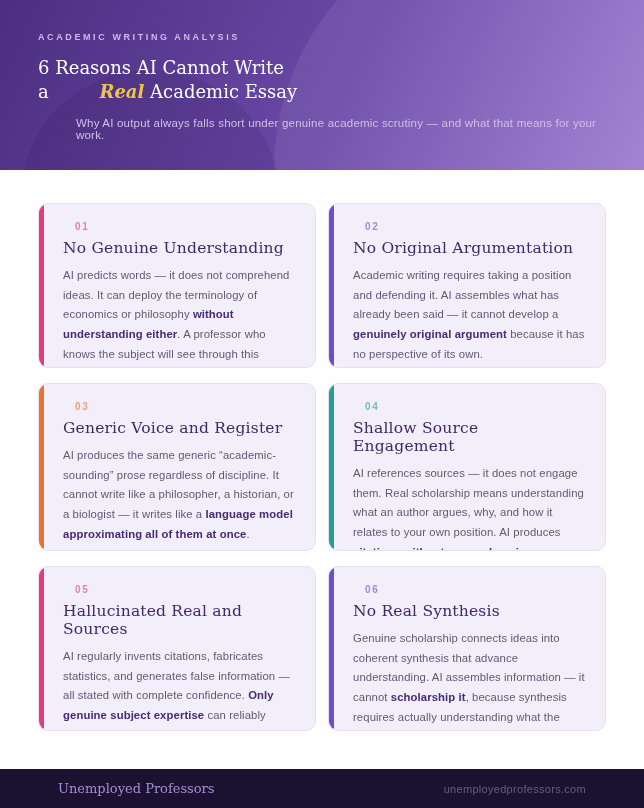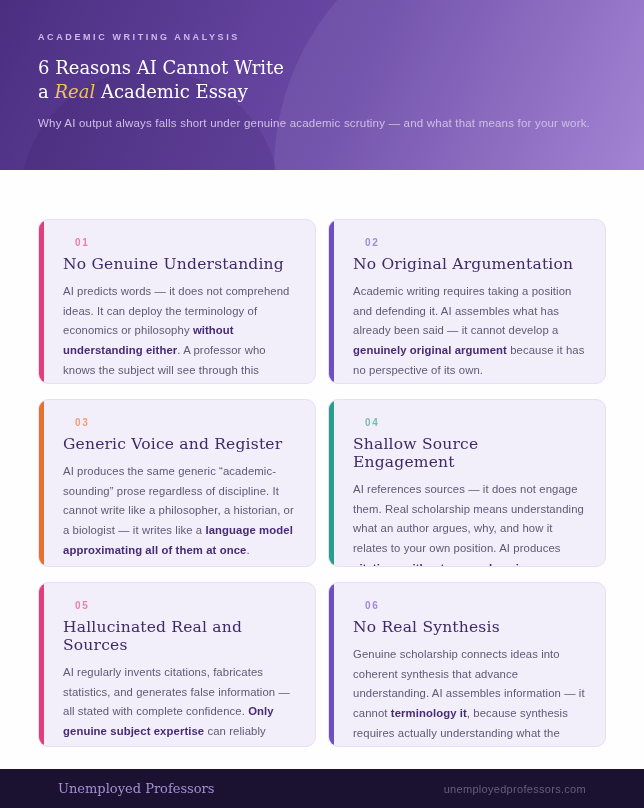--- a/index.html
+++ b/index.html
@@ -6,21 +6,20 @@
   html, body { background: #ffffff; }
   .page {
     width: 644px;
     height: 808px;
     position: relative;
     overflow: hidden;
     background: #fefefe;
     font-family: "Liberation Sans", sans-serif;
     display: flex;
     flex-direction: column;
-    gap: 16px;
   }
 
   
   .header {
     position: relative;
     height: 170px;
     flex: 0 0 170px;
     background: linear-gradient(115deg, #4b2e80 0%, #6b4aa8 55%, #9c7ad0 100%);
     padding: 32px 38px 0 38px;
     overflow: hidden;
@@ -51,28 +50,30 @@
     position: relative;
     font-family: "DejaVu Serif", "Liberation Serif", serif;
     font-weight: 500;
     color: #ffffff;
     font-size: 18px;
     line-height: 1.32;
   }
   .title .highlight {
     color: #eec44e;
     font-style: italic;
-    font-weight: normal;
+    font-weight: bold;
+    margin-left: 45px;
   }
   .subtitle {
     position: relative;
     margin-top: 13px;
     color: #cfc0e6;
     font-size: 11.5px;
     letter-spacing: 0.2px;
+    margin-left: 38px;
   }
 
   
   .content {
     flex: 1 1 auto;
     padding: 33px 38px 0 38px;
   }
   .cards-grid {
     display: grid;
     grid-template-columns: 1fr 1fr;
@@ -190,21 +191,21 @@
 
   <div class="card" style="--accent: #e23e7c;">
     <span class="card-number">05</span>
     <h3 class="card-title">Hallucinated Real and Sources</h3>
     <p class="card-body"><span>AI regularly invents citations, fabricates statistics, and generates false information — all stated with complete confidence. </span><strong>Only genuine subject expertise</strong><span> can reliably catch these errors before they reach your professor.</span></p>
   </div>
 
   <div class="card" style="--accent: #6d4ec4;">
     <span class="card-number">06</span>
     <h3 class="card-title">No Real Synthesis</h3>
-    <p class="card-body"><span>Genuine scholarship connects ideas into coherent synthesis that advance understanding. AI assembles information — it cannot </span><strong>terminology it</strong><span>, because synthesis requires actually understanding what the pieces mean.</span></p>
+    <p class="card-body"><span>Genuine scholarship connects ideas into coherent synthesis that advance understanding. AI assembles information — it cannot </span><strong>scholarship it</strong><span>, because synthesis requires actually understanding what the pieces mean.</span></p>
   </div>
 </div>
   </div>
 
   <div class="footer">
     <div class="footer-brand">Unemployed Professors</div>
     <div class="footer-site">unemployedprofessors.com</div>
   </div>
 
 </div>

